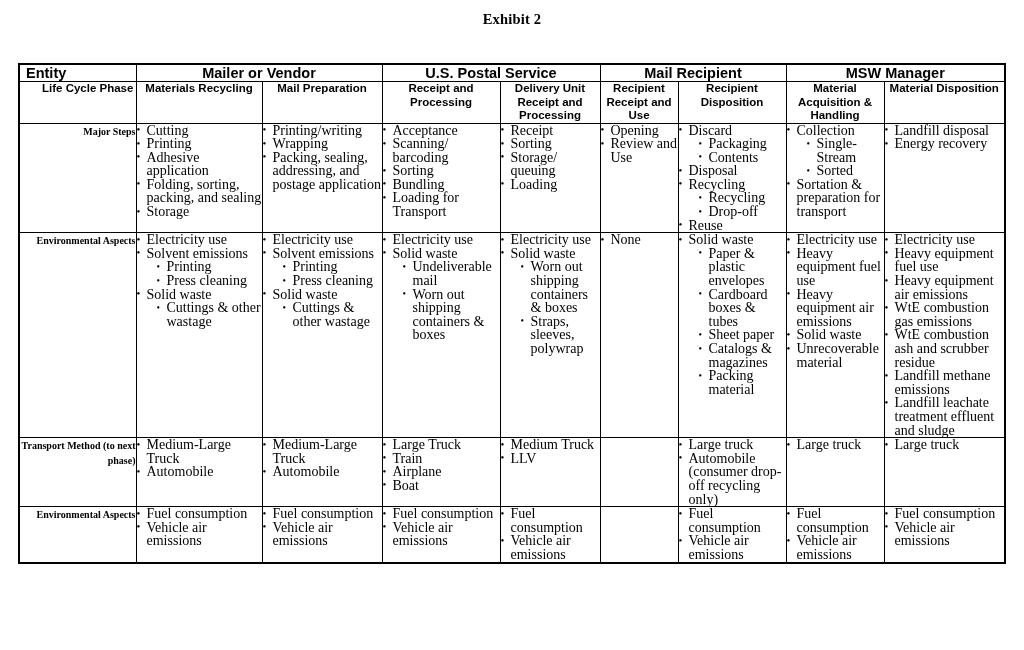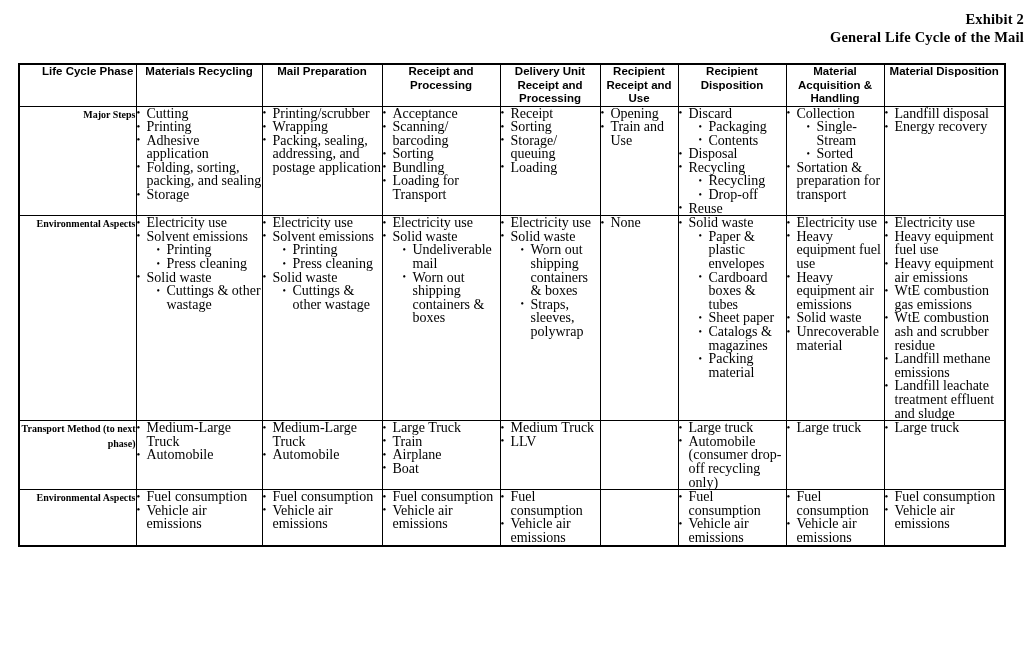--- a/index.html
+++ b/index.html
@@ -14,21 +14,21 @@
     color: #000000;
     overflow: hidden;
   }
   #page {
     position: relative;
     width: 1024px;
     height: 650px;
     background: #ffffff;
   }
   .title-block {
-    text-align: right;
+    text-align: center;
     padding-top: 10px;
   }
   .title-line {
     font-family: "Liberation Serif", serif;
     font-weight: bold;
     font-size: 14.5px;
     line-height: 18px;
     letter-spacing: 0.2px;
   }
   table.lifecycle {
@@ -136,37 +136,43 @@
   col.c-mah   { width: 98px; }
   col.c-md    { width: 121px; }
 </style>
 </head>
 <body>
 
 <div id="page">
 
   <div class="title-block">
     <div class="title-line">Exhibit 2</div>
-    <div class="title-line">General Life Cycle of the Mail</div>
   </div>
 
   <table class="lifecycle">
     <colgroup>
       <col class="c-label">
         <col class="c-mp">
         <col class="c-mprep">
         <col class="c-rp">
       <col class="c-du">
         <col class="c-rru">
         <col class="c-rd">
         <col class="c-mah">
         <col class="c-md">
     </colgroup>
     <thead>
       <tr>
+        <th class="entity-head left">Entity</th>
+        <th class="entity-head" colspan="2">Mailer or Vendor</th>
+        <th class="entity-head" colspan="2">U.S. Postal Service</th>
+        <th class="entity-head" colspan="2">Mail Recipient</th>
+        <th class="entity-head" colspan="2">MSW Manager</th>
+      </tr>
+      <tr>
         <th class="phase-head left">Life Cycle Phase</th>
         <th class="phase-head">Materials Recycling</th>
         <th class="phase-head">Mail Preparation</th>
         <th class="phase-head">Receipt and Processing</th>
         <th class="phase-head">Delivery Unit Receipt and Processing</th>
         <th class="phase-head">Recipient Receipt and Use</th>
         <th class="phase-head">Recipient Disposition</th>
         <th class="phase-head">Material Acquisition &amp; Handling</th>
         <th class="phase-head">Material Disposition</th>
       </tr>
@@ -178,21 +184,21 @@
             <ul class="l1">
               <li><span>Cutting</span></li>
               <li><span>Printing</span></li>
               <li><span>Adhesive application</span></li>
               <li><span>Folding, sorting, packing, and sealing</span></li>
               <li><span>Storage</span></li>
             </ul>
           </td>
           <td class="cell">
             <ul class="l1">
-              <li><span>Printing/scrubber</span></li>
+              <li><span>Printing/writing</span></li>
               <li><span>Wrapping</span></li>
               <li><span>Packing, sealing, addressing, and postage application</span></li>
             </ul>
           </td>
           <td class="cell">
             <ul class="l1">
               <li><span>Acceptance</span></li>
               <li><span>Scanning/ barcoding</span></li>
               <li><span>Sorting</span></li>
               <li><span>Bundling</span></li>
@@ -203,21 +209,21 @@
             <ul class="l1">
               <li><span>Receipt</span></li>
               <li><span>Sorting</span></li>
               <li><span>Storage/ queuing</span></li>
               <li><span>Loading</span></li>
             </ul>
           </td>
           <td class="cell">
             <ul class="l1">
               <li><span>Opening</span></li>
-              <li><span>Train and Use</span></li>
+              <li><span>Review and Use</span></li>
             </ul>
           </td>
           <td class="cell">
             <ul class="l1">
               <li><span>Discard</span><ul class="l2">
                   <li>Packaging</li>
                   <li>Contents</li>
                 </ul></li>
               <li><span>Disposal</span></li>
               <li><span>Recycling</span><ul class="l2">

